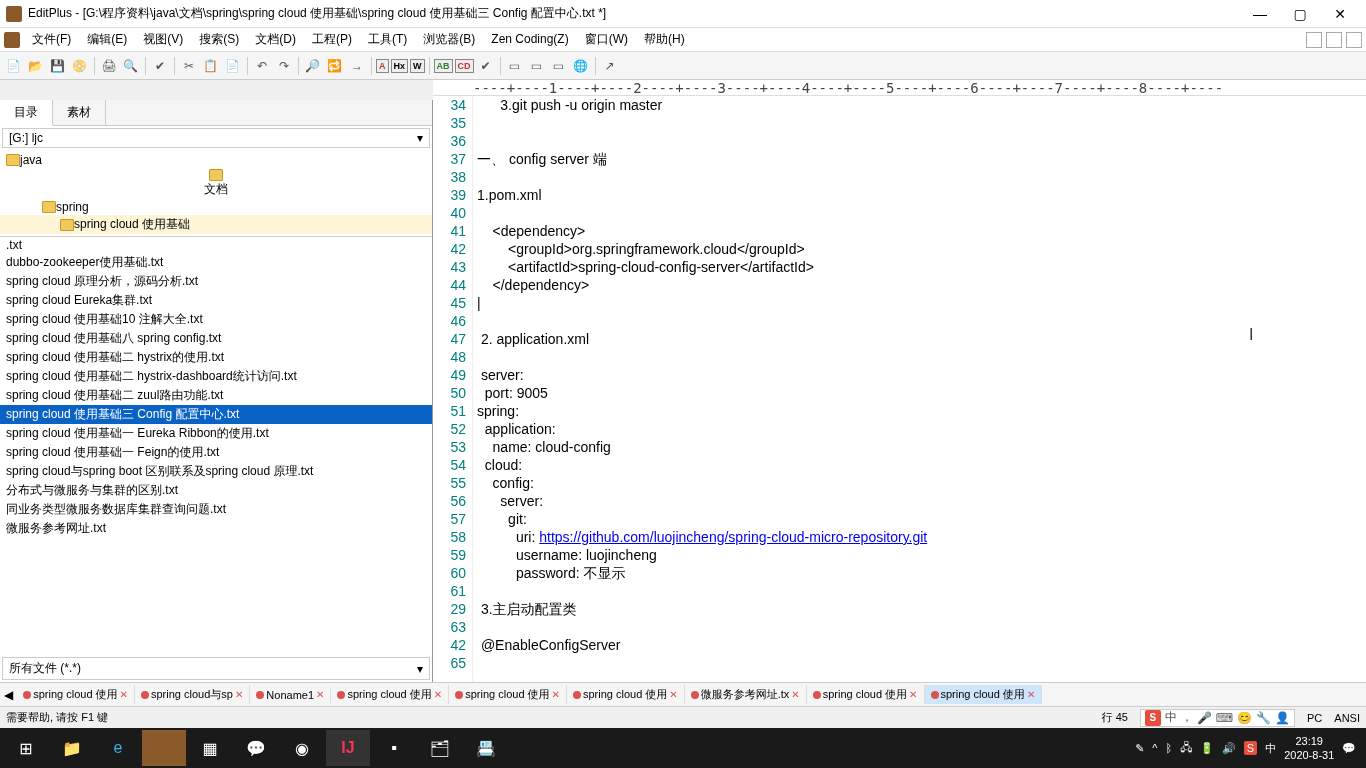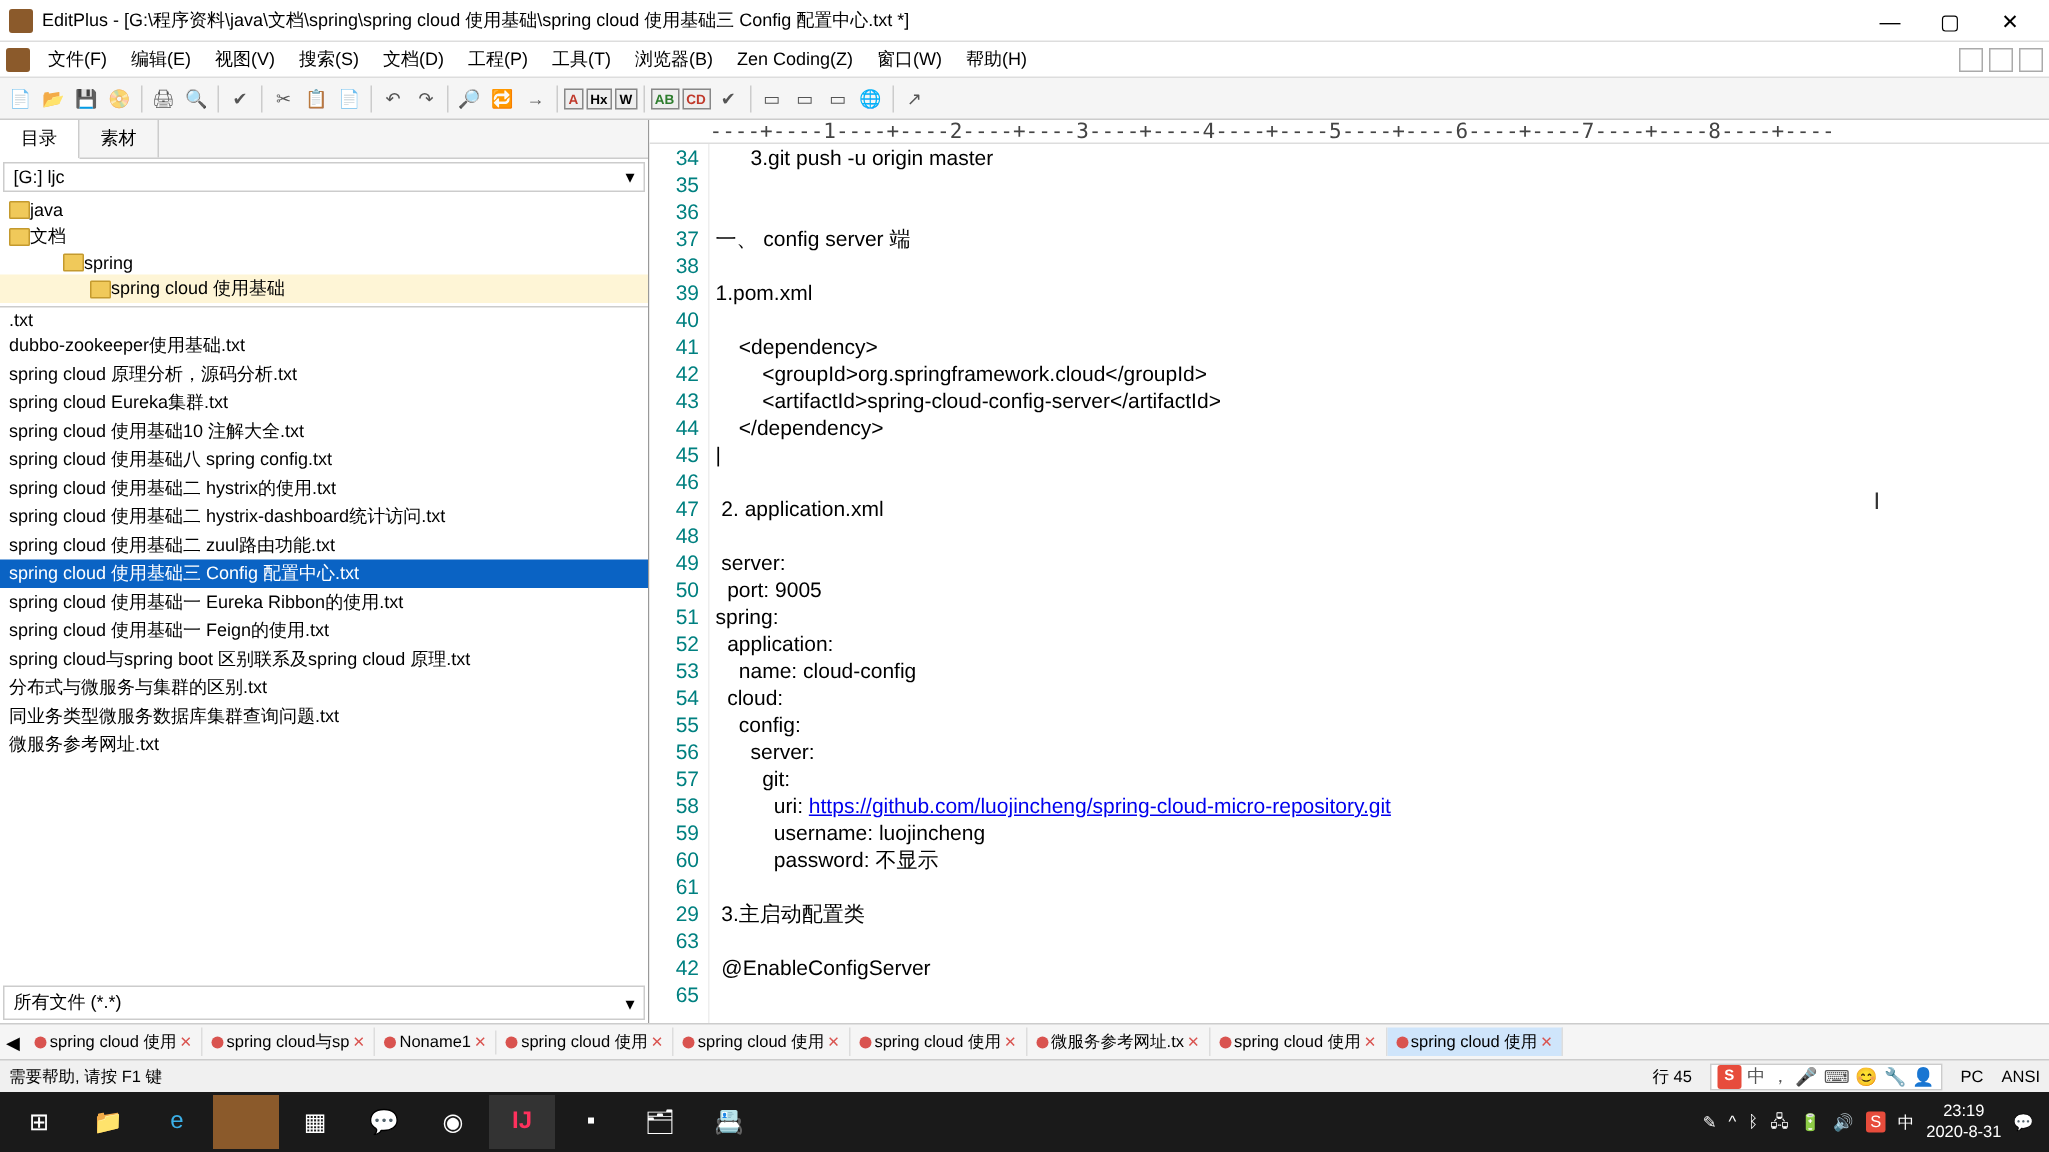--- a/index.html
+++ b/index.html
@@ -10,21 +10,21 @@
 .titlebar .wbtn { width: 40px; height: 24px; display: flex; align-items: center; justify-content: center; font-size: 14px; cursor: pointer; }
 .menubar { height: 24px; background: #fff; display: flex; align-items: center; padding: 0 4px; gap: 4px; border-bottom: 1px solid #ddd; }
 .menubar .spacer { flex: 1; }
 .menubar .mitem { padding: 2px 8px; font-size: 12px; cursor: pointer; }
 .menubar .micon { width: 16px; height: 16px; border: 1px solid #aaa; cursor: pointer; }
 .toolbar { height: 28px; background: #f5f5f5; display: flex; align-items: center; padding: 0 4px; gap: 2px; border-bottom: 1px solid #ccc; }
 .toolbar .tbtn { width: 20px; height: 20px; display: flex; align-items: center; justify-content: center; font-size: 12px; cursor: pointer; color: #555; }
 .toolbar .tsep { width: 1px; height: 18px; background: #ccc; margin: 0 2px; }
 .toolbar .tbadge { font-size: 9px; font-weight: bold; padding: 1px 2px; border: 1px solid #888; background: #eee; cursor: pointer; }
 .main { flex: 1; display: flex; min-height: 0; }
-.sidebar { width: 433px; background: #fff; border-right: 1px solid #999; display: flex; flex-direction: column; }
+.sidebar { width: 433px; background: #fff; border-right: 1px solid #999; display: flex; flex-direction: column; margin-top: 20px; }
 .sidetabs { display: flex; border-bottom: 1px solid #ccc; background: #f5f5f5; }
 .sidetab { padding: 4px 14px; font-size: 12px; cursor: pointer; border-right: 1px solid #ccc; }
 .sidetab.active { background: #fff; border-bottom: 1px solid #fff; margin-bottom: -1px; }
 .pathbar { padding: 2px 6px; background: #fff; border: 1px solid #ccc; margin: 2px; display: flex; align-items: center; justify-content: space-between; }
 .tree { padding: 2px 0; border-bottom: 1px solid #ccc; }
 .tree .node { display: flex; align-items: center; padding: 1px 6px; font-size: 12px; cursor: pointer; gap: 0; }
 .tree .node.sel { background: #fef5d6; }
 .fldicon { width: 14px; height: 12px; background: #f0c95a; border: 1px solid #c49a2e; border-radius: 1px; }
 .filelist { flex: 1; overflow: auto; }
 .filelist .fitem { padding: 1px 6px; font-size: 12px; cursor: pointer; }
@@ -121,21 +121,21 @@
     </div>
     <div class="pathbar">
       <span>[G:] ljc</span>
       <span>▾</span>
     </div>
     <div class="tree" id="tree">
         <div class="node" style="padding-left: 6px;">
           <span class="fldicon"></span>
           <span>java</span>
         </div>
-        <div class="node" style="">
+        <div class="node" style=" flex-direction: column;">
           <span class="fldicon"></span>
           <span>文档</span>
         </div>
         <div class="node" style="padding-left: 42px;">
           <span class="fldicon"></span>
           <span>spring</span>
         </div>
         <div class="node sel" style="padding-left: 60px;">
           <span class="fldicon"></span>
           <span>spring cloud 使用基础</span>

